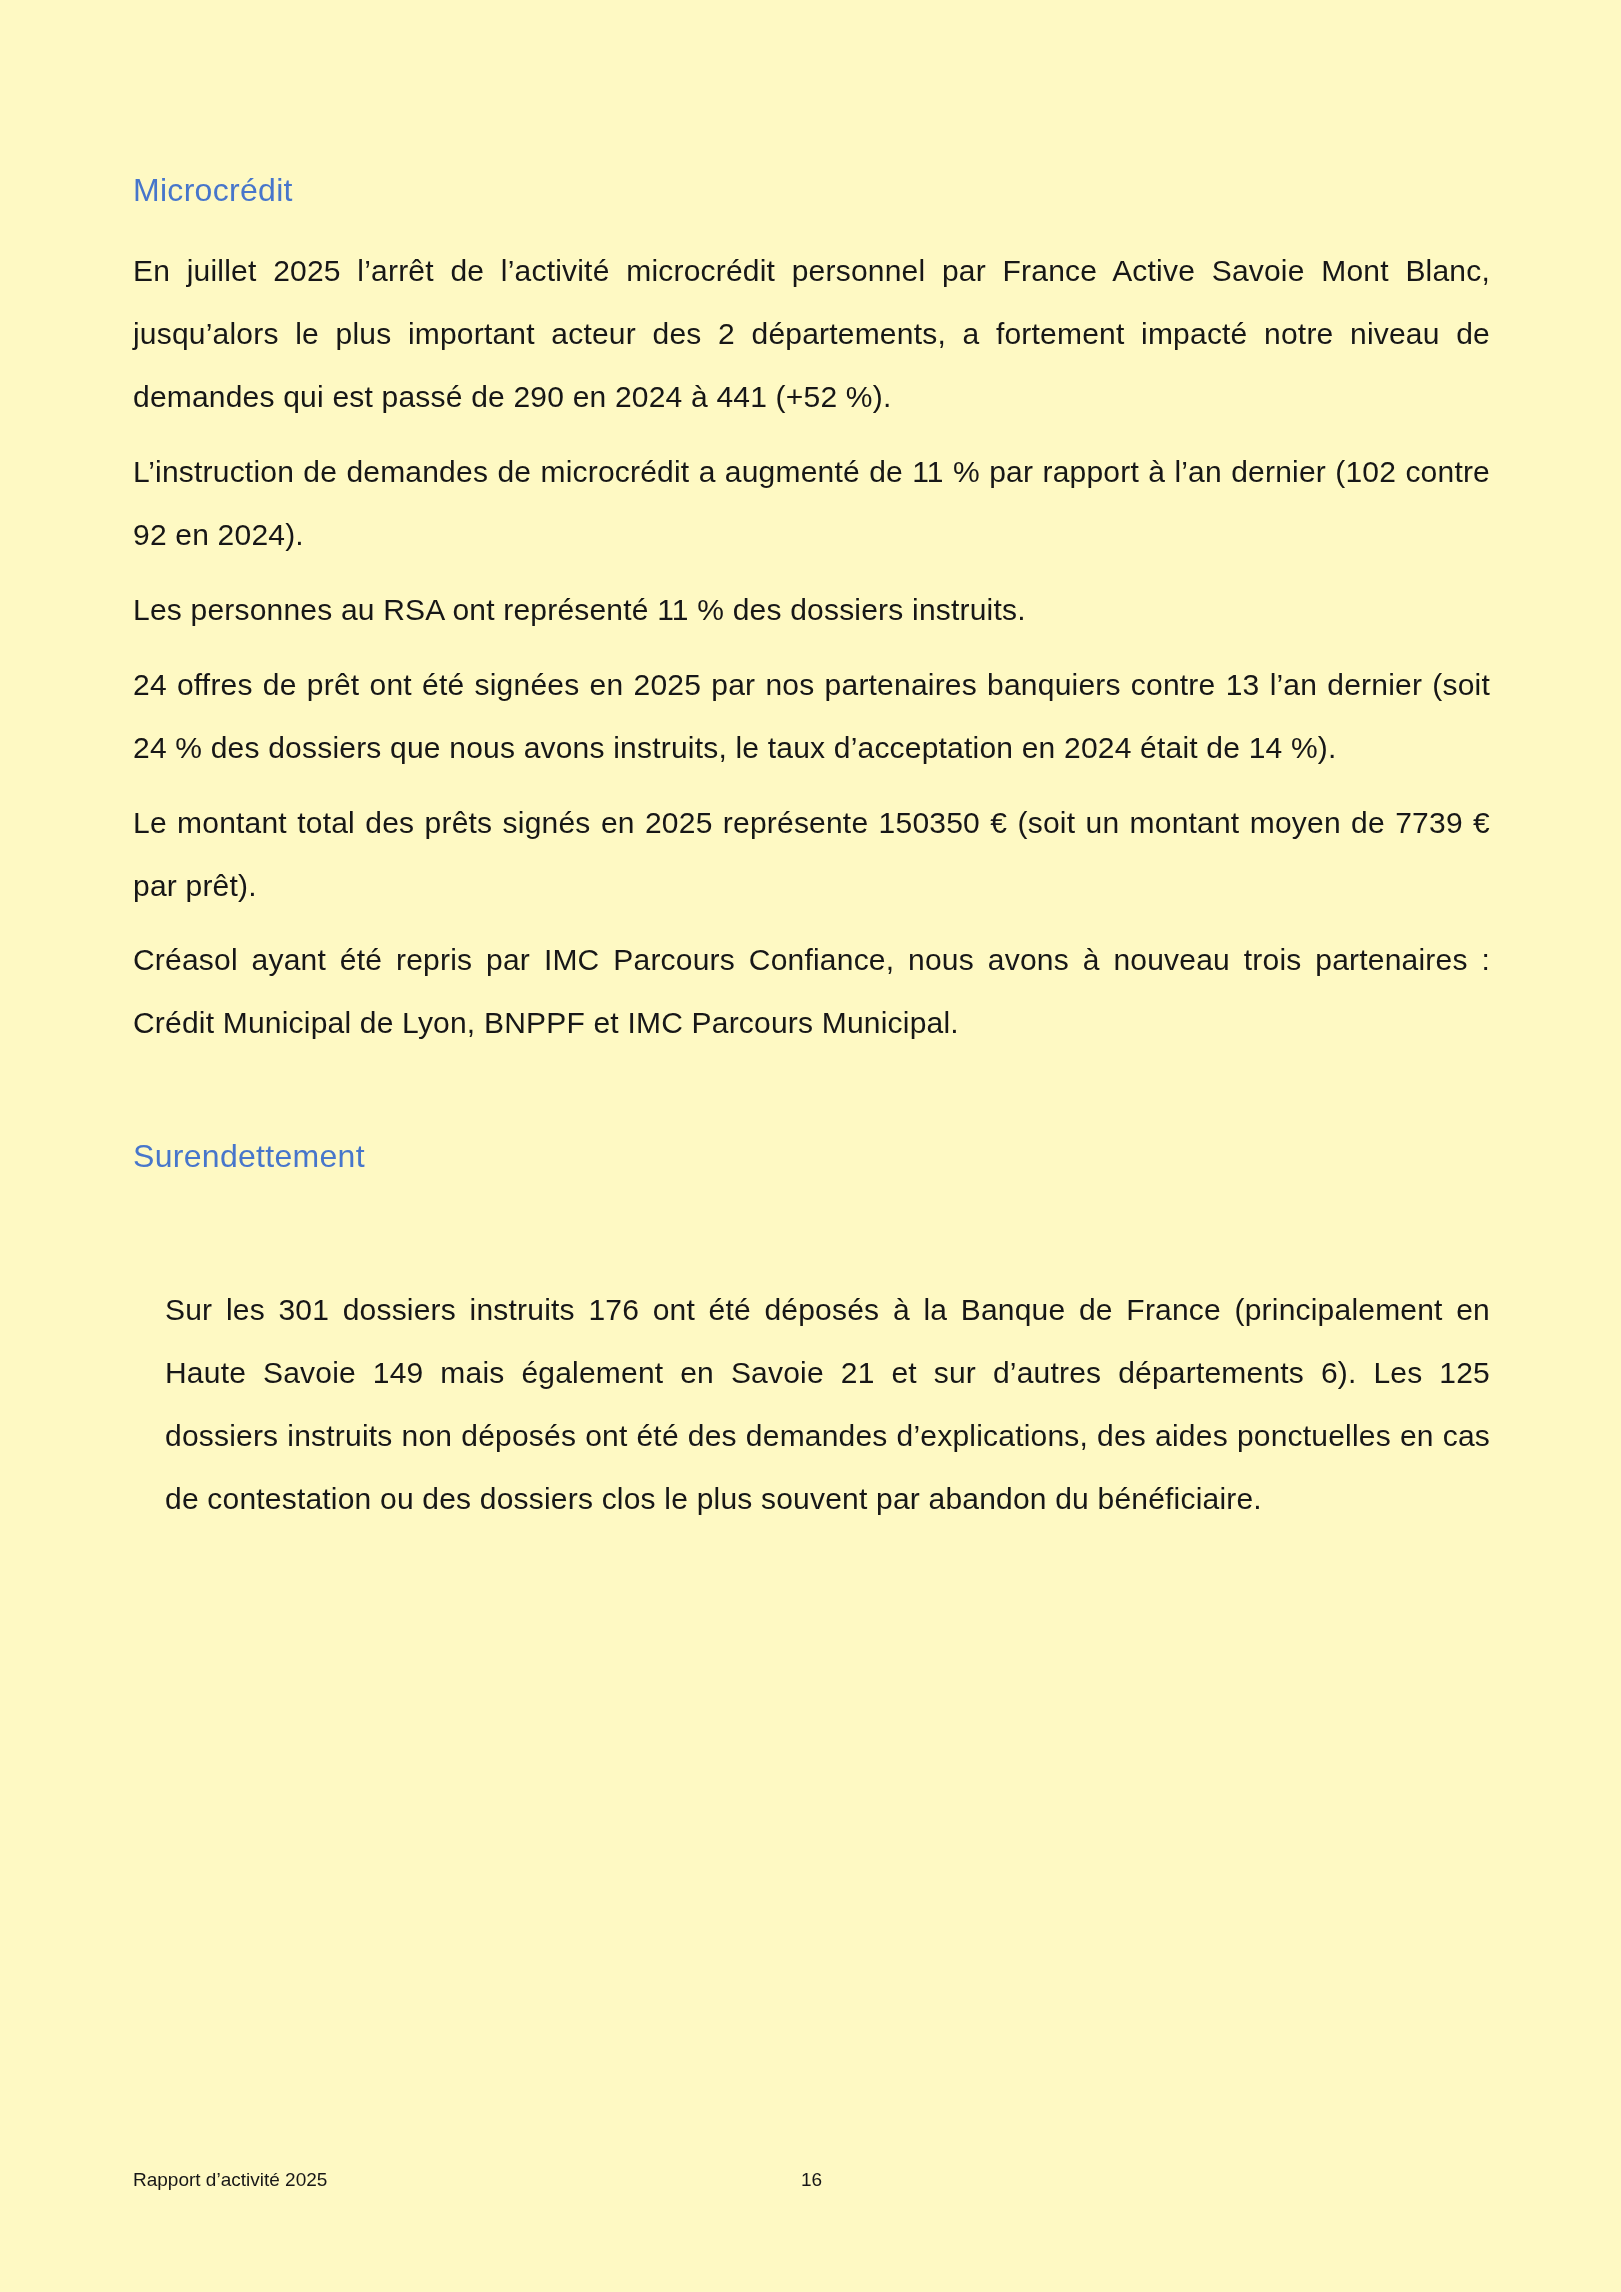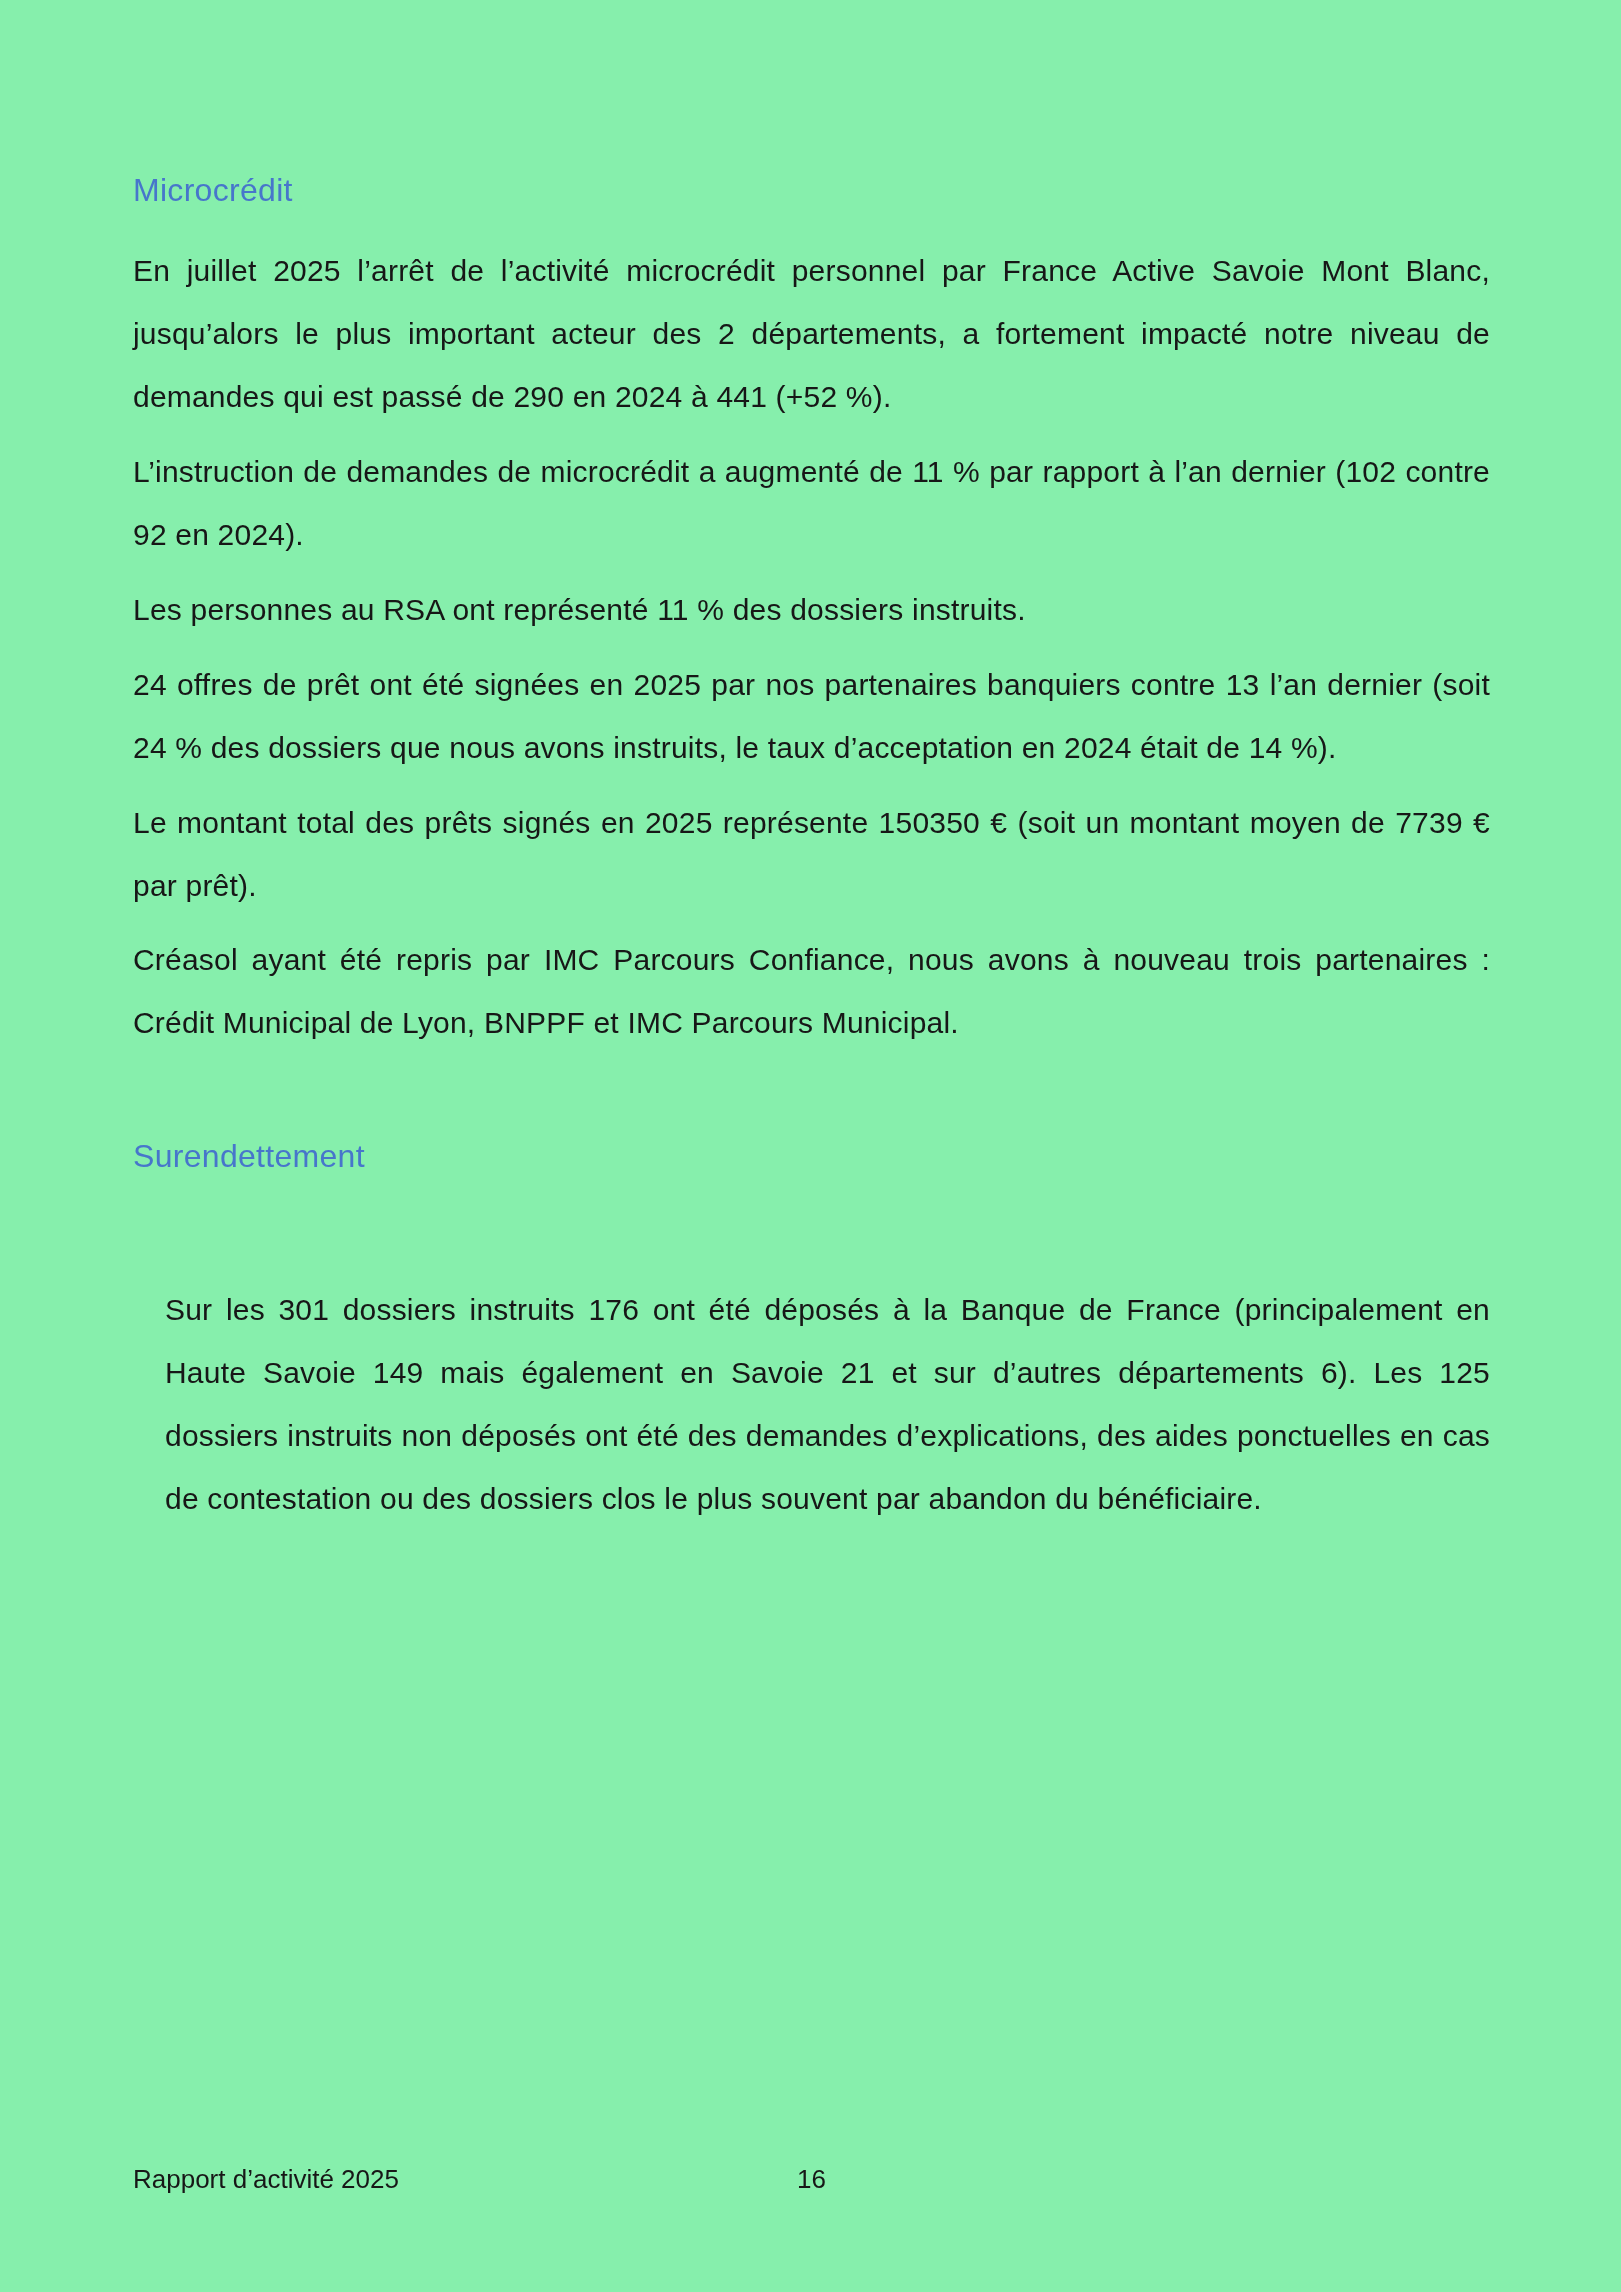--- a/index.html
+++ b/index.html
@@ -5,21 +5,21 @@
 <style>
   html, body {
     margin: 0;
     padding: 0;
     background: #ffffff;
   }
   .page {
     position: relative;
     width: 1621px;
     height: 2293px;
-    background: #86efac;
+    background: #fef9c3;
     font-family: "Liberation Sans", sans-serif;
     color: #171717;
     overflow: hidden;
     box-sizing: border-box;
   }
   .content {
     padding: 169px 131px 0 133px;
   }
   .section-heading {
     font-size: 32px;
@@ -48,21 +48,21 @@
   .section-heading.second + p.body-para {
     margin-top: 100px;
     margin-left: 32px;
   }
   .footer {
     position: absolute;
     left: 133px;
     right: 131px;
     top: 2162px;
     height: 35px;
-    font-size: 26px;
+    font-size: 19px;
     line-height: 35px;
     font-weight: 400;
     color: #171717;
   }
   .footer .footer-left {
     position: absolute;
     left: 0;
     top: 0;
     white-space: nowrap;
   }

